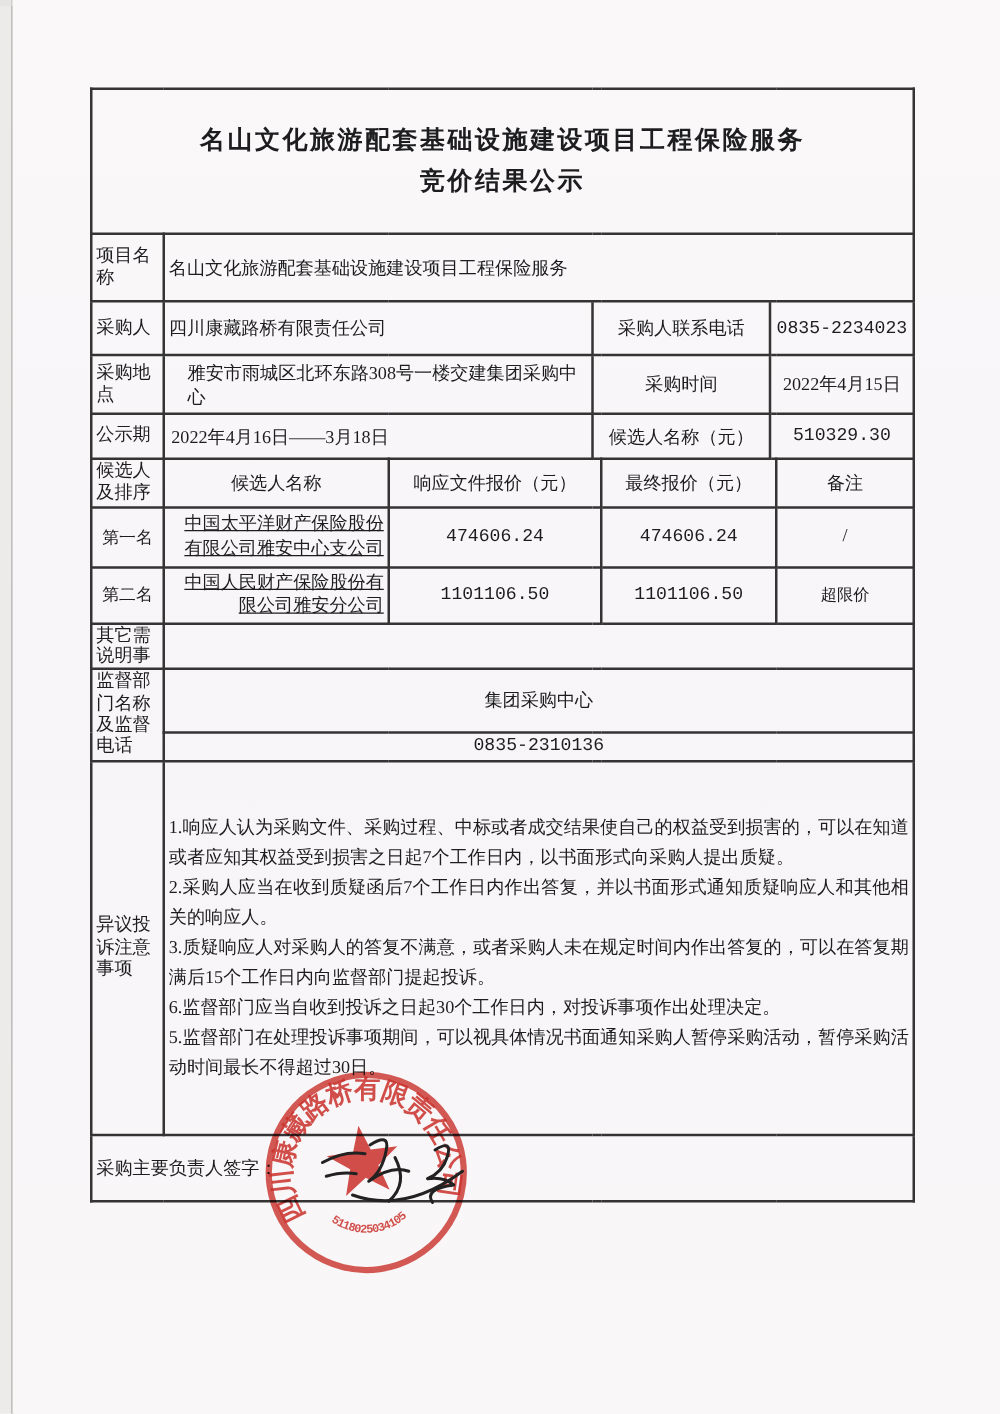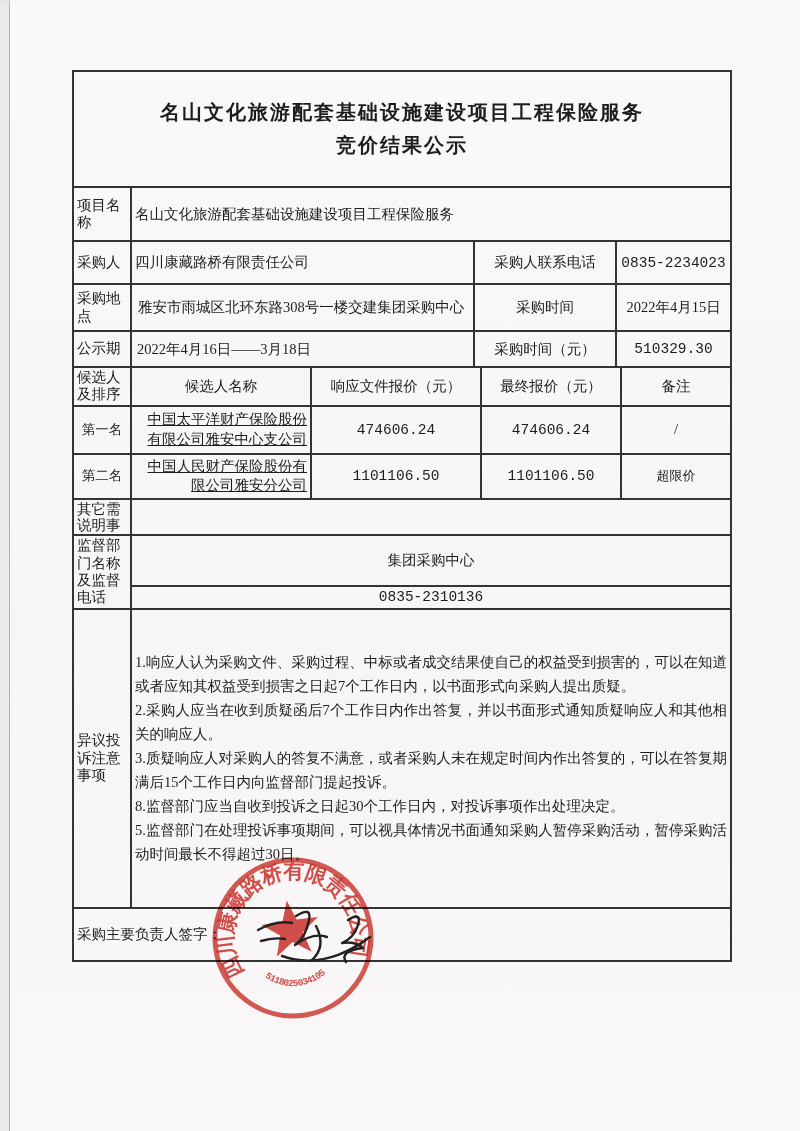--- a/index.html
+++ b/index.html
@@ -101,29 +101,29 @@
 
   <tr style="height:43px">
     <td class="lbl">采购人</td>
     <td colspan="2" class="val-l">四川康藏路桥有限责任公司</td>
     <td colspan="2" class="ctr">采购人联系电话</td>
     <td colspan="2" class="ctr num">0835-2234023</td>
   </tr>
 
   <tr style="height:47px">
     <td class="lbl">采购地点</td>
-    <td colspan="2" class="val-l" style="padding-left:6px">雅安市雨城区北环东路308号一楼交建集团采购中心</td>
+    <td colspan="2" class="val-l" style="padding-left:18px">雅安市雨城区北环东路308号一楼交建集团采购中心</td>
     <td colspan="2" class="ctr">采购时间</td>
     <td colspan="2" class="ctr">2022年4月15日</td>
   </tr>
 
   <tr style="height:36px">
     <td class="lbl">公示期</td>
     <td colspan="2" class="val-l" style="padding-left:5px">2022年4月16日——3月18日</td>
-    <td colspan="2" class="ctr">采购时间（元）</td>
+    <td colspan="2" class="ctr">候选人名称（元）</td>
     <td colspan="2" class="ctr num">510329.30</td>
   </tr>
 
   <tr style="height:32px">
     <td class="lbl">候选人及排序</td>
     <td class="ctr">候选人名称</td>
     <td colspan="2" class="ctr">响应文件报价（元）</td>
     <td colspan="2" class="ctr">最终报价（元）</td>
     <td class="ctr">备注</td>
   </tr>
@@ -156,21 +156,21 @@
   <tr style="height:20px">
     <td colspan="6" class="ctr num">0835-2310136</td>
   </tr>
 
   <tr style="height:299px">
     <td class="lbl">异议投诉注意事项</td>
     <td colspan="6" class="obj-cell">
       <div class="obj-item">1.响应人认为采购文件、采购过程、中标或者成交结果使自己的权益受到损害的，可以在知道或者应知其权益受到损害之日起7个工作日内，以书面形式向采购人提出质疑。</div>
       <div class="obj-item">2.采购人应当在收到质疑函后7个工作日内作出答复，并以书面形式通知质疑响应人和其他相关的响应人。</div>
       <div class="obj-item">3.质疑响应人对采购人的答复不满意，或者采购人未在规定时间内作出答复的，可以在答复期满后15个工作日内向监督部门提起投诉。</div>
-      <div class="obj-item">8.监督部门应当自收到投诉之日起30个工作日内，对投诉事项作出处理决定。</div>
+      <div class="obj-item">6.监督部门应当自收到投诉之日起30个工作日内，对投诉事项作出处理决定。</div>
       <div class="obj-item">5.监督部门在处理投诉事项期间，可以视具体情况书面通知采购人暂停采购活动，暂停采购活动时间最长不得超过30日。</div>
     </td>
   </tr>
 
   <tr style="height:53px" class="sig-row">
     <td colspan="7" class="sig-label">
       <span>采购主要负责人签字：</span>
     </td>
   </tr>
 </tbody>

